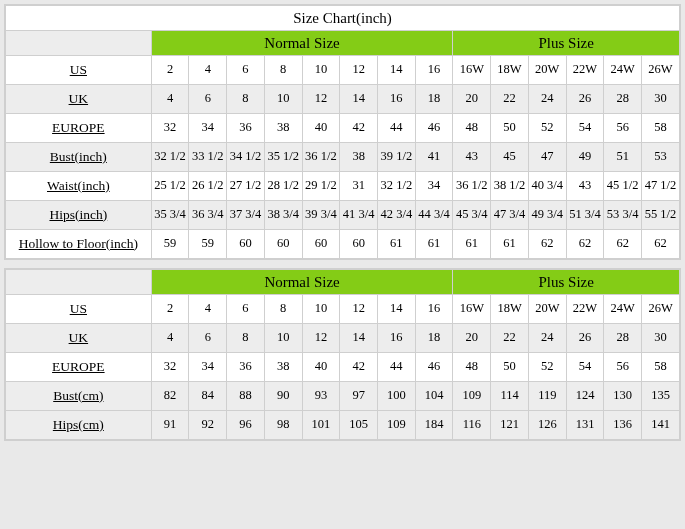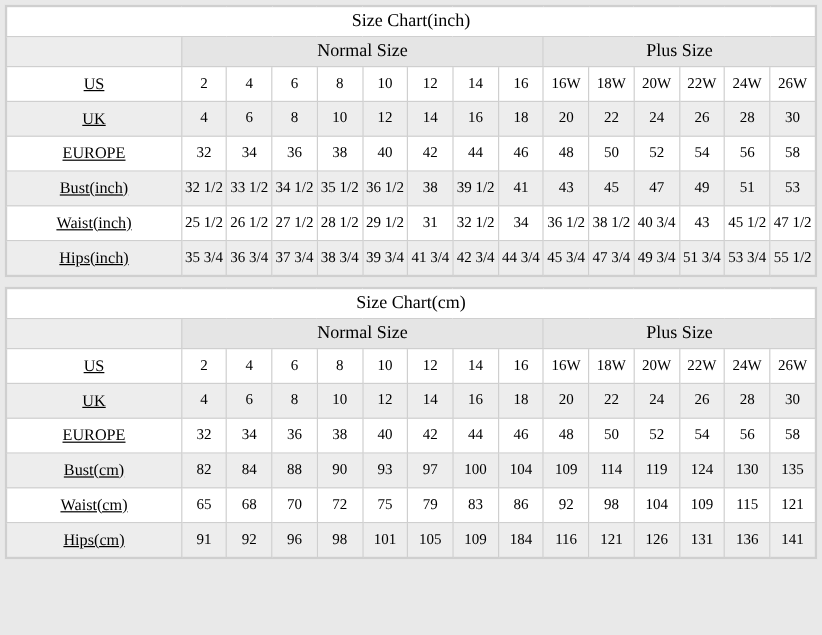--- a/index.html
+++ b/index.html
@@ -46,21 +46,21 @@
     height: 24px;
     font-size: 15px;
     background: #ffffff;
     border-left: none;
     border-right: none;
     border-top: none;
   }
   .group-row td {
     height: 24px;
     font-size: 15px;
-    background: #e5e5e5;
+    background: #84cc16;
   }
   .group-row td.blank {
     background: #ededed;
   }
   .data-row td {
     height: 28px;
     font-size: 12.5px;
   }
   .data-row td.label {
     font-size: 13.5px;
@@ -217,20 +217,37 @@
           <td>42 3/4</td>
           <td>44 3/4</td>
           <td>45 3/4</td>
           <td>47 3/4</td>
           <td>49 3/4</td>
           <td>51 3/4</td>
           <td>53 3/4</td>
           <td>55 1/2</td>
         </tr>
 
+        <tr class="data-row row-plain">
+          <td class="label">Hollow to Floor(inch)</td>
+          <td>59</td>
+          <td>59</td>
+          <td>60</td>
+          <td>60</td>
+          <td>60</td>
+          <td>60</td>
+          <td>61</td>
+          <td>61</td>
+          <td>61</td>
+          <td>61</td>
+          <td>62</td>
+          <td>62</td>
+          <td>62</td>
+          <td>62</td>
+        </tr>
       </tbody>
     </table>
   </div>
 
   <div class="chart-block">
     <table class="size-table">
       <colgroup>
         <col class="first-col">
         <col class="dcell">
           <col class="dcell">
@@ -241,23 +258,20 @@
           <col class="dcell">
           <col class="dcell">
         <col class="dcell">
           <col class="dcell">
           <col class="dcell">
           <col class="dcell">
         <col class="dcell">
           <col class="dcell">
       </colgroup>
       <tbody>
-        <tr class="title-row">
-          <td colspan="15">Size Chart(cm)</td>
-        </tr>
         <tr class="group-row">
           <td class="blank"></td>
           <td colspan="8">Normal Size</td>
           <td colspan="6">Plus Size</td>
         </tr>
 
         <tr class="data-row row-plain">
           <td class="label">US</td>
           <td>2</td>
           <td>4</td>
@@ -322,37 +336,20 @@
           <td>100</td>
           <td>104</td>
           <td>109</td>
           <td>114</td>
           <td>119</td>
           <td>124</td>
           <td>130</td>
           <td>135</td>
         </tr>
 
-        <tr class="data-row row-plain">
-          <td class="label">Waist(cm)</td>
-          <td>65</td>
-          <td>68</td>
-          <td>70</td>
-          <td>72</td>
-          <td>75</td>
-          <td>79</td>
-          <td>83</td>
-          <td>86</td>
-          <td>92</td>
-          <td>98</td>
-          <td>104</td>
-          <td>109</td>
-          <td>115</td>
-          <td>121</td>
-        </tr>
 
         <tr class="data-row row-shade">
           <td class="label">Hips(cm)</td>
           <td>91</td>
           <td>92</td>
           <td>96</td>
           <td>98</td>
           <td>101</td>
           <td>105</td>
           <td>109</td>

